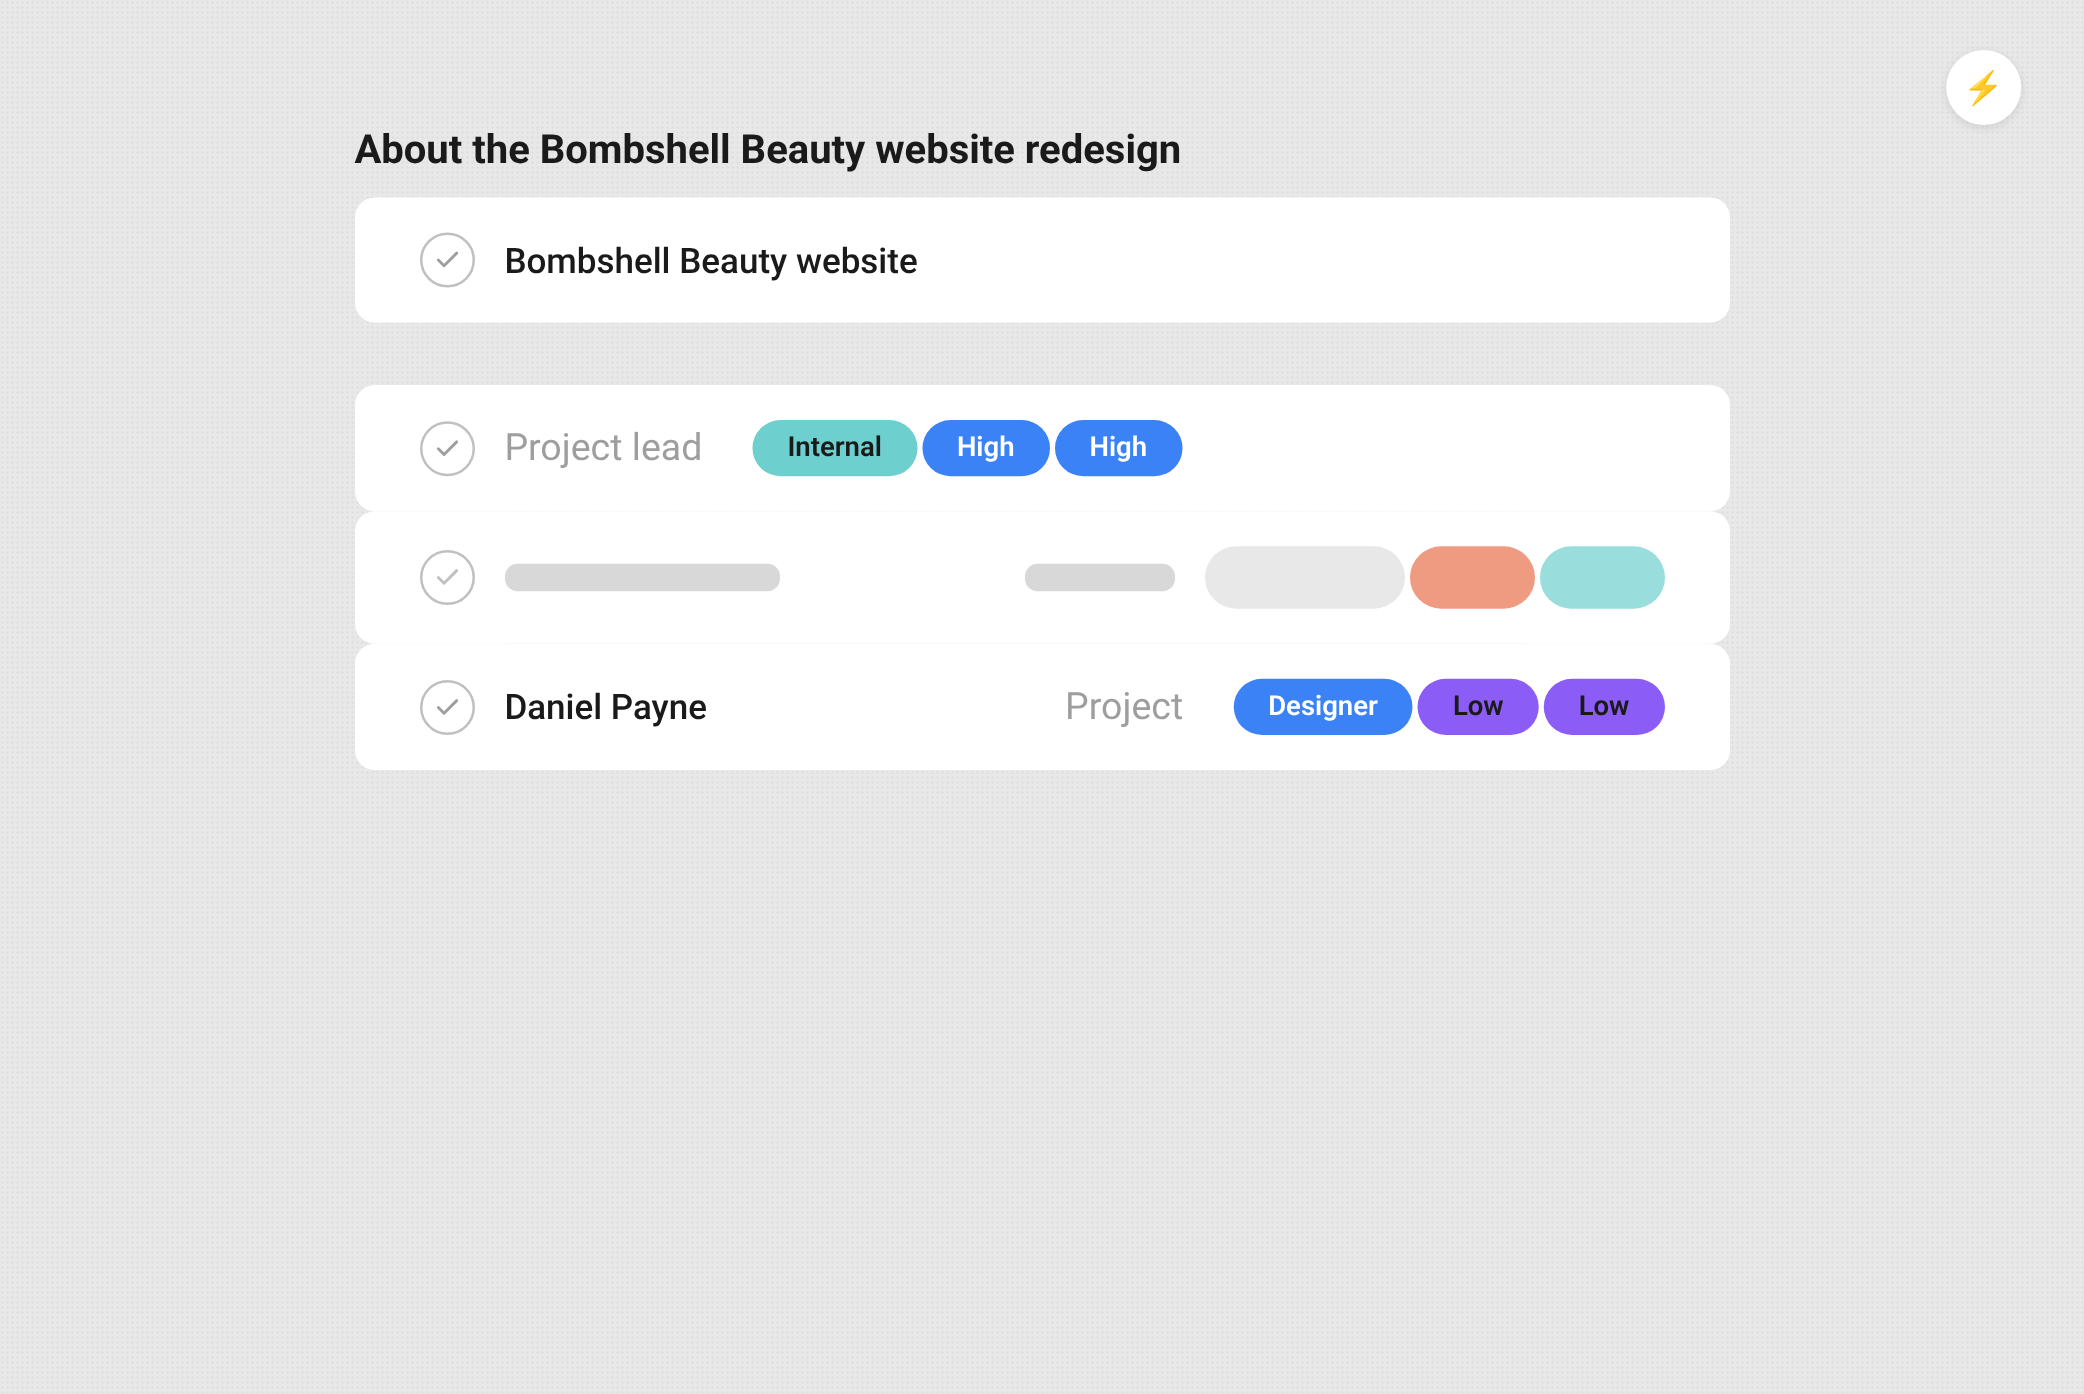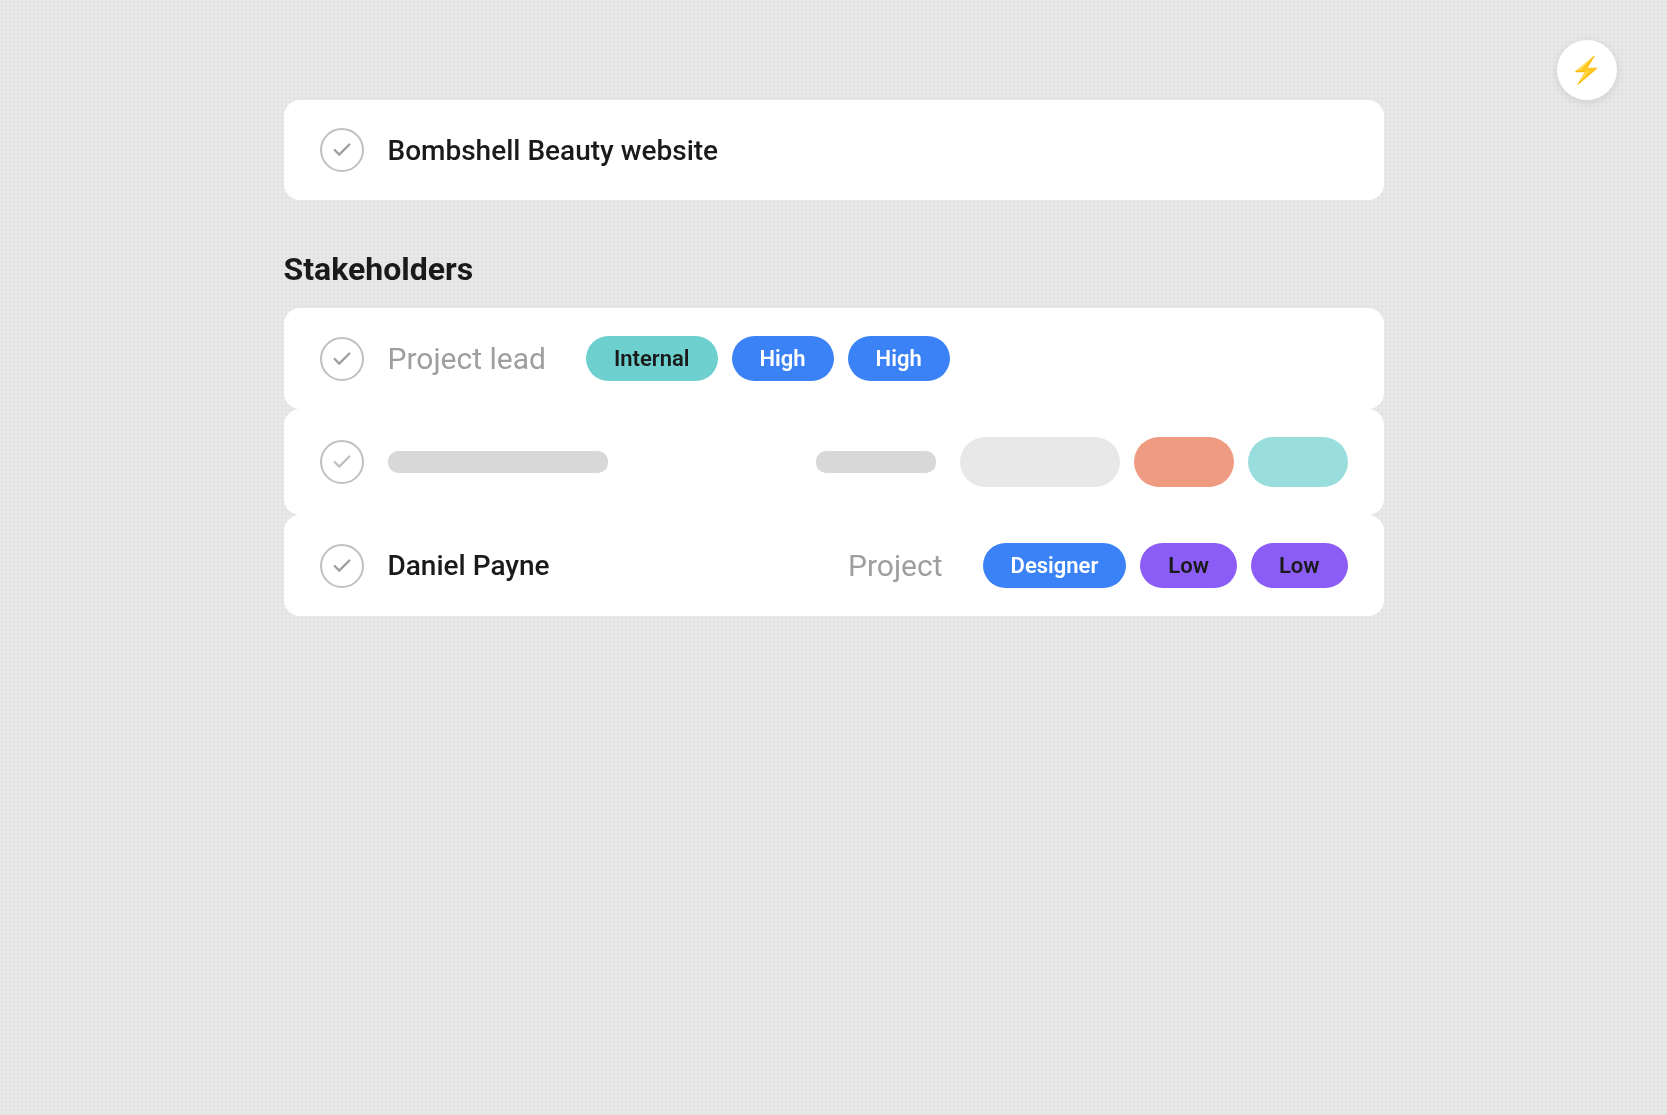--- a/index.html
+++ b/index.html
@@ -51,21 +51,21 @@
     .section-title {
       font-size: 32px;
       font-weight: 700;
       color: #1a1a1a;
       margin-bottom: 20px;
     }
 
     .card {
       background: white;
       border-radius: 16px;
-      padding: 28px 36px;
+      padding: 28px 52px;
       display: flex;
       align-items: center;
       gap: 24px;
     }
 
     .check-circle {
       width: 44px;
       height: 44px;
       border-radius: 50%;
       border: 2px solid #c0c0c0;
@@ -160,45 +160,45 @@
     }
 
     .skeleton-teal {
       background: #6ecfcf;
       opacity: 0.7;
     }
 
     .badges-row {
       display: flex;
       align-items: center;
-      gap: 14px;
+      gap: 4px;
     }
   </style>
 </head>
 <body>
 
 <button class="lightning-btn">
   <span class="lightning-icon">⚡</span>
 </button>
 
 <div class="main-content">
 
   <div class="section-gap">
+    <h2 class="section-title">About the Bombshell Beauty website redesign</h2>
     <div class="card">
       <div class="check-circle">
         <svg viewBox="0 0 24 24" fill="none" stroke="#9e9e9e" stroke-width="2.5" stroke-linecap="round" stroke-linejoin="round">
           <polyline points="20 6 9 17 4 12"></polyline>
         </svg>
       </div>
       <span class="item-name">Bombshell Beauty website</span>
     </div>
   </div>
 
   <div class="stakeholders-section">
-    <h2 class="section-title">Stakeholders</h2>
 
     <div class="card">
       <div class="check-circle">
         <svg viewBox="0 0 24 24" fill="none" stroke="#9e9e9e" stroke-width="2.5" stroke-linecap="round" stroke-linejoin="round">
           <polyline points="20 6 9 17 4 12"></polyline>
         </svg>
       </div>
       <span class="item-role">Project lead</span>
       <div class="badges-row">
         <span class="badge badge-teal">Internal</span>

